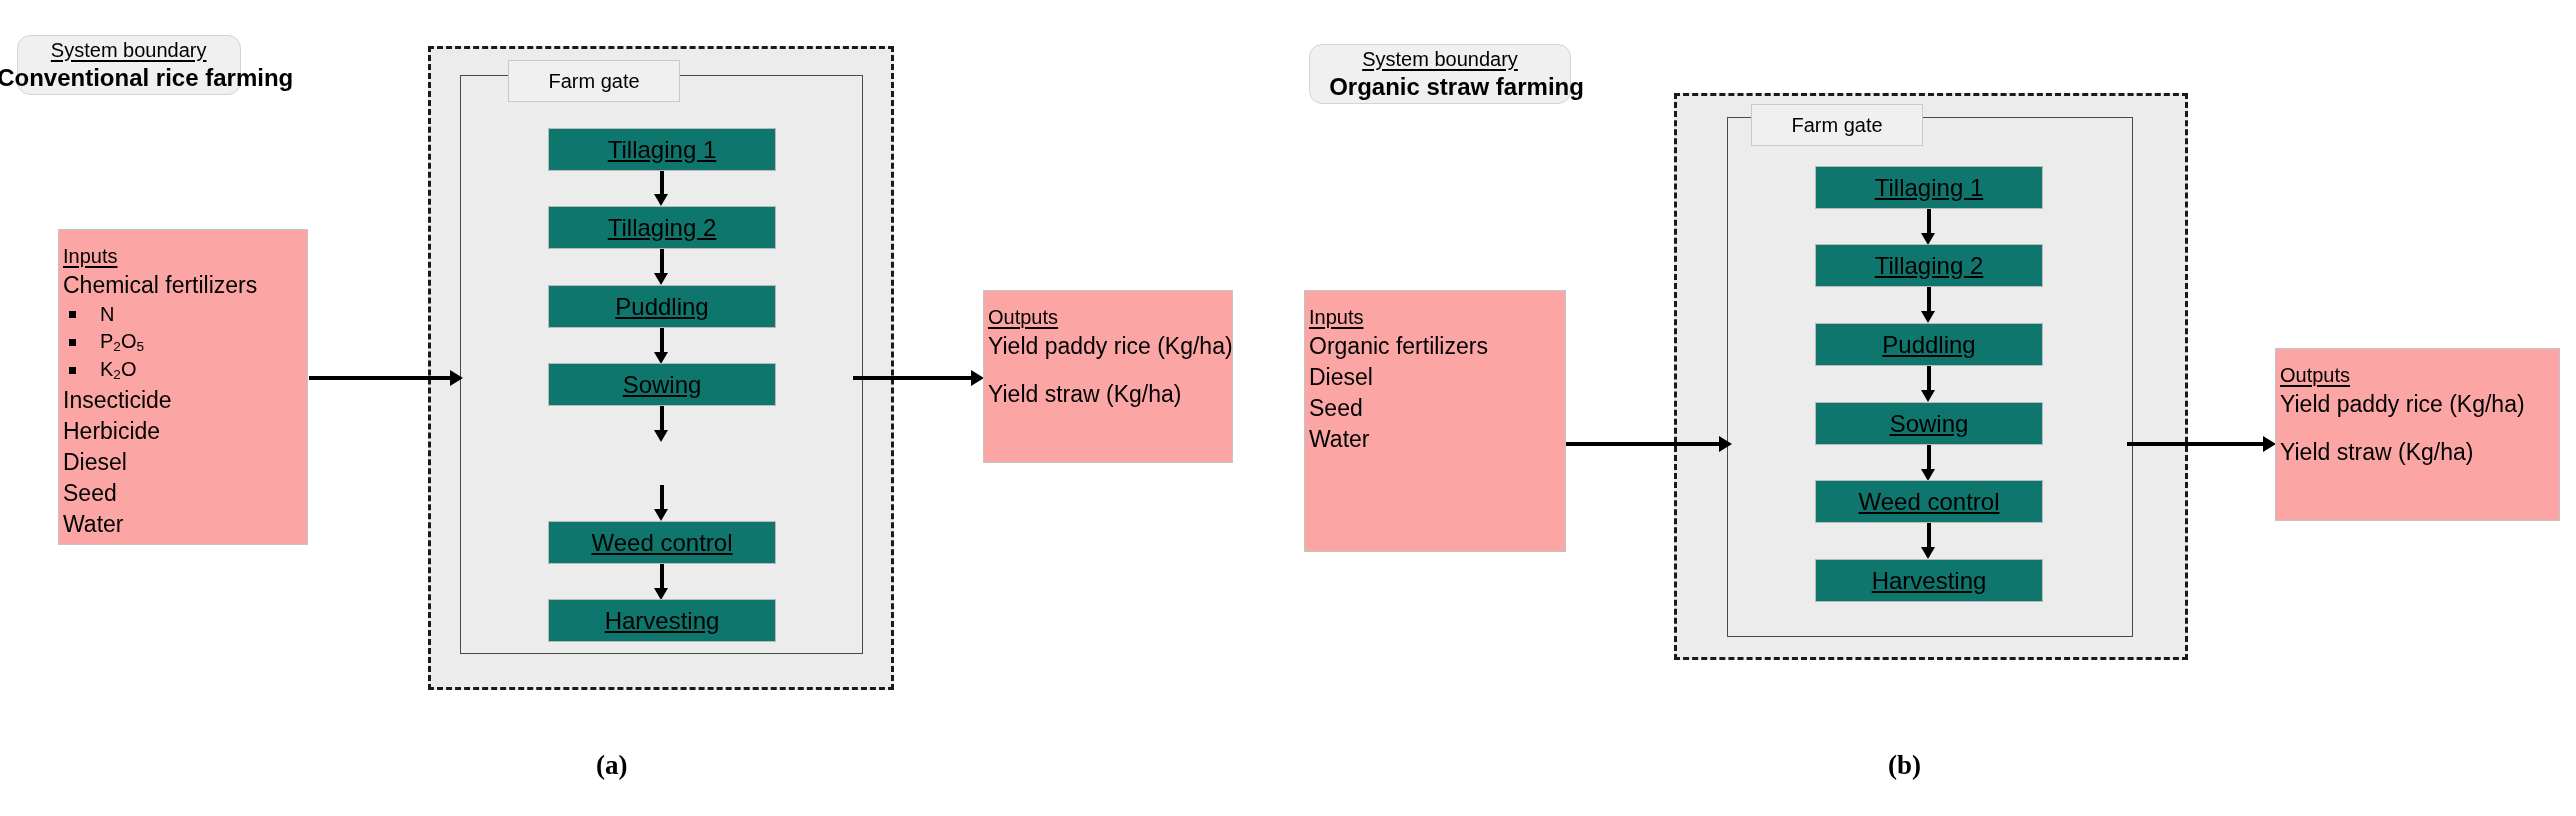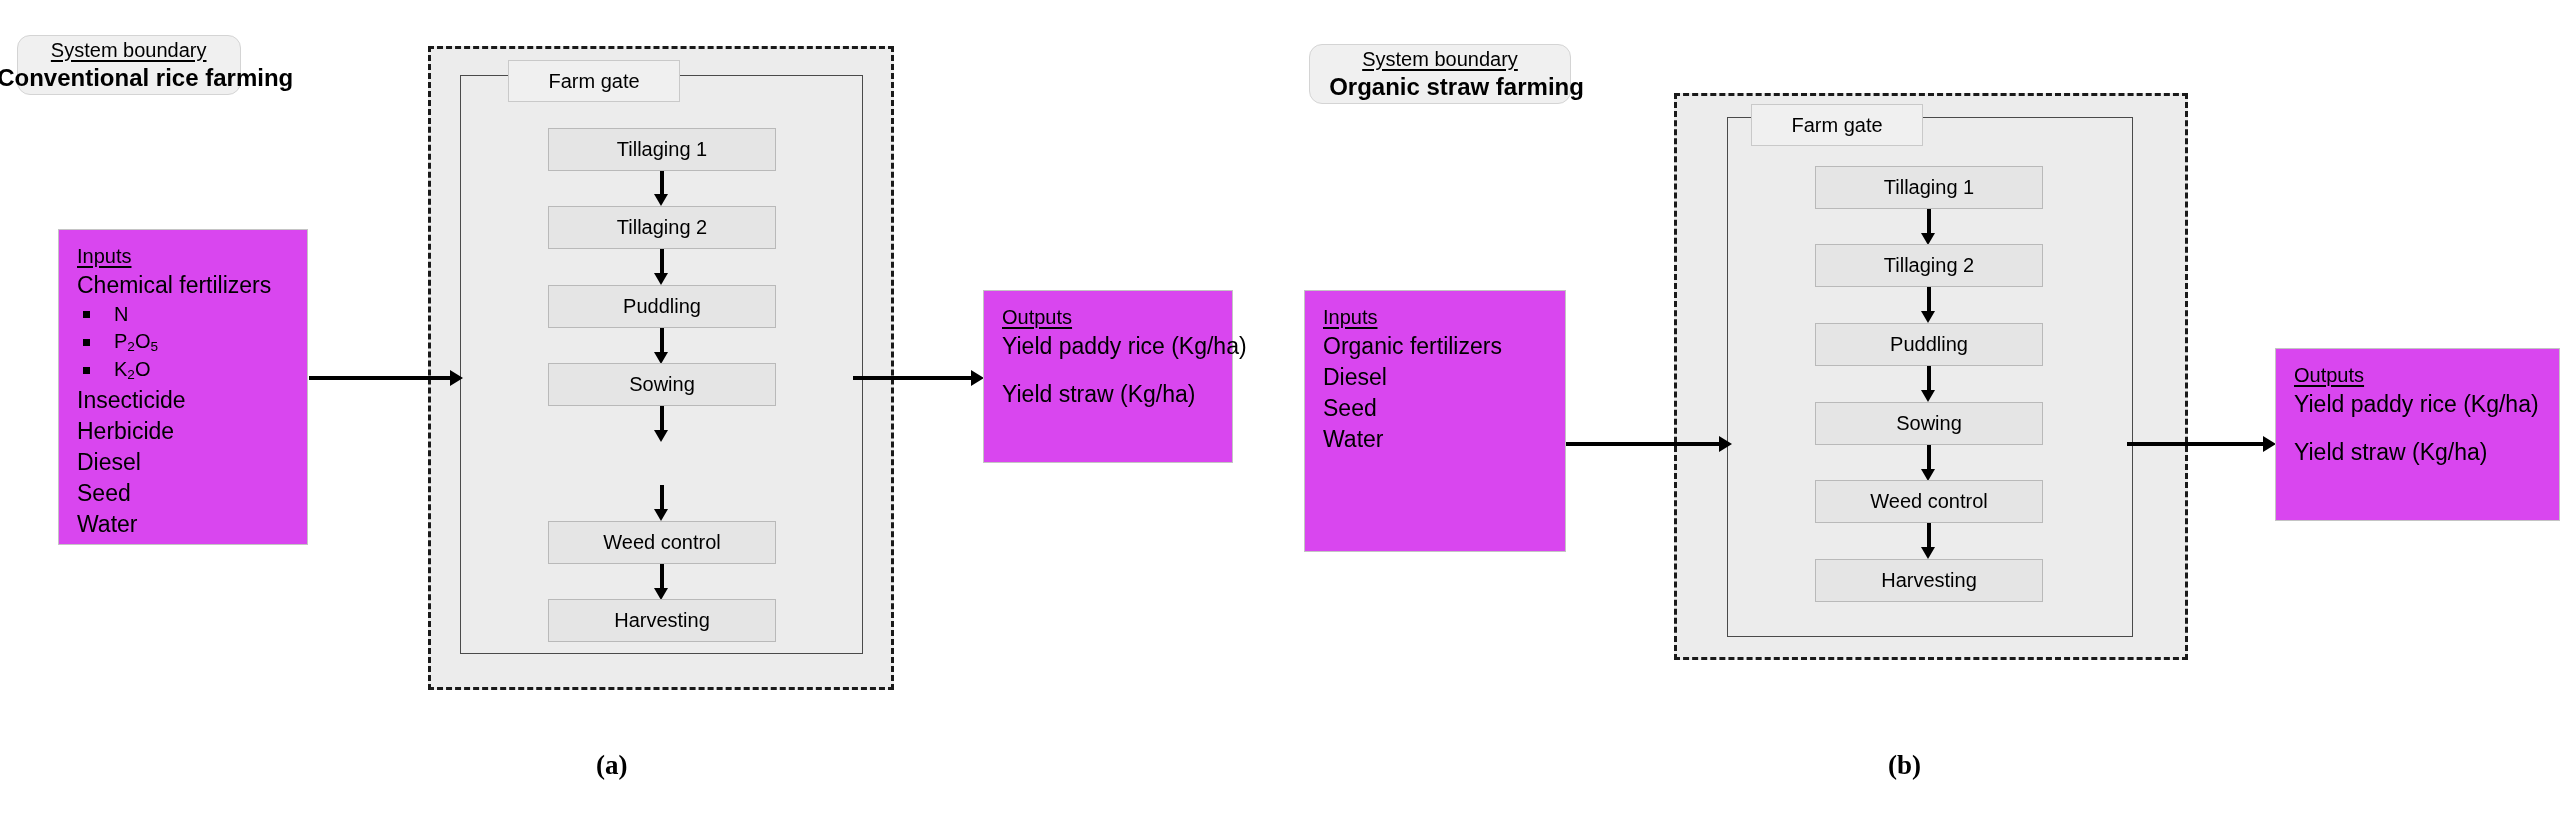--- a/index.html
+++ b/index.html
@@ -73,29 +73,30 @@
     align-items: center;
     justify-content: center;
     font-size: 20px;
     white-space: nowrap;
     z-index: 5;
   }
 
   
   .step {
     position: absolute;
-    background: #e5e5e5;
+    background: #0f766e;
     border: 1.2px solid #b9b9b9;
     box-sizing: border-box;
     display: flex;
     align-items: center;
     justify-content: center;
-    font-size: 20px;
+    font-size: 24px;
     white-space: nowrap;
     z-index: 4;
+    text-decoration: underline;
   }
 
   
   .v-arrow {
     position: absolute;
     z-index: 3;
   }
   .v-arrow .shaft {
     position: absolute;
     left: 50%;
@@ -137,24 +138,24 @@
     width: 0;
     height: 0;
     border-top: 8.3px solid transparent;
     border-bottom: 8.3px solid transparent;
     border-left: 13px solid #000000;
   }
 
   
   .io-box {
     position: absolute;
-    background: #d946ef;
+    background: #fca5a5;
     border: 1.2px solid #c4c4c4;
     box-sizing: border-box;
-    padding: 13px 18px;
+    padding: 13px 4px;
     z-index: 9;
   }
   .io-box .io-title {
     font-size: 20px;
     text-decoration: underline;
     text-underline-offset: 3px;
     line-height: 1.35;
     white-space: nowrap;
   }
   .io-box .io-line {

